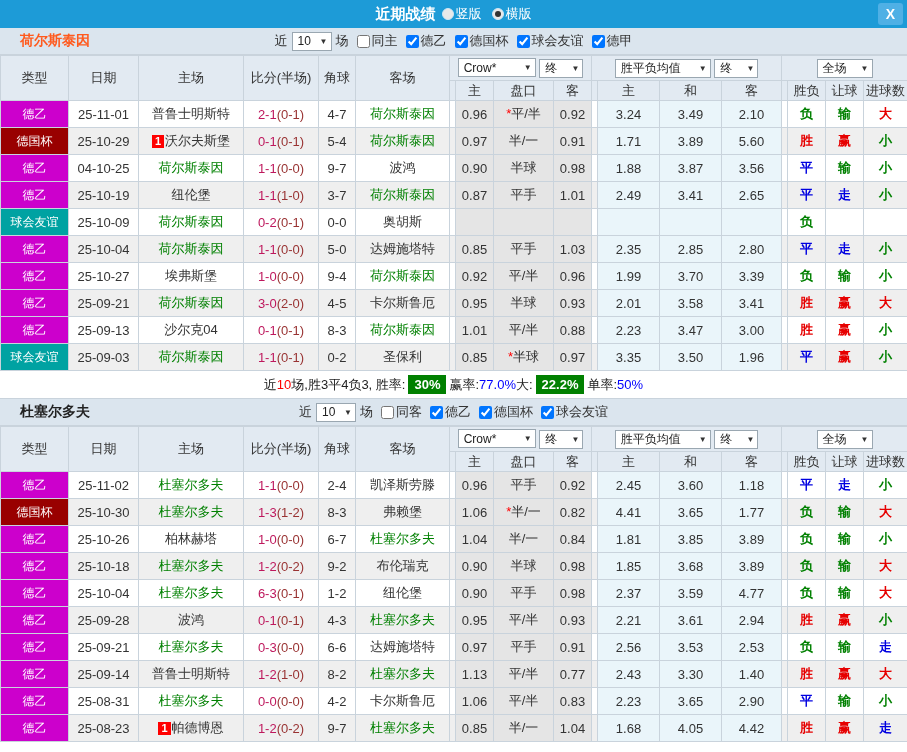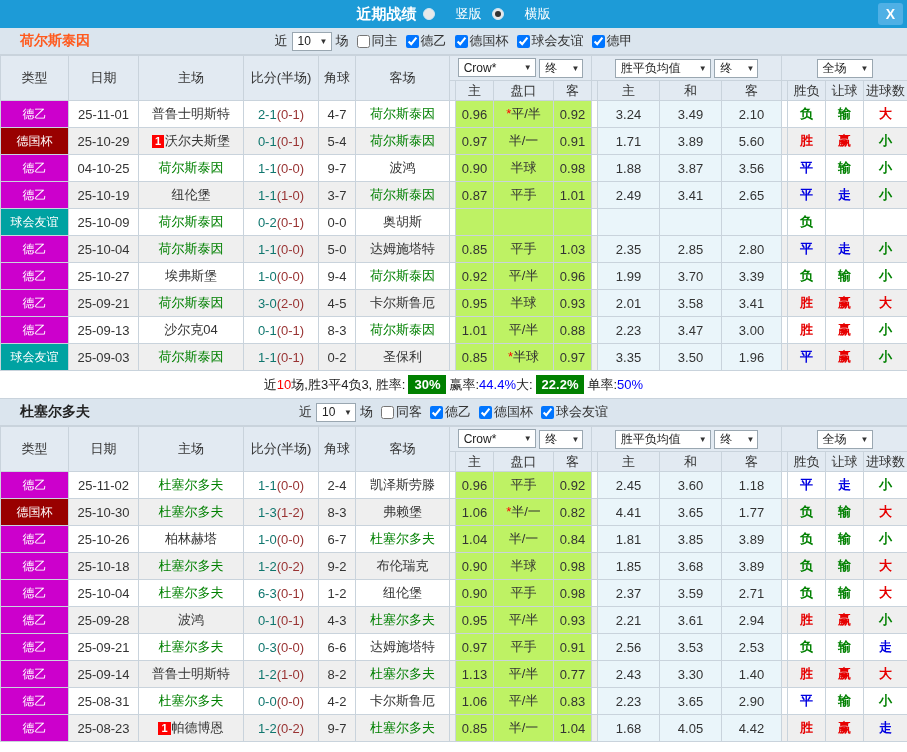--- a/index.html
+++ b/index.html
@@ -4,21 +4,21 @@
 <style>
   * { box-sizing: border-box; margin: 0; padding: 0; }
   html,body { width:907px; height:752px; overflow:hidden; background:#fff;
     font-family:"Liberation Sans","DejaVu Sans",sans-serif; }
 
   
   .titlebar { height:28px; background:#1d9bd7; position:relative;
     display:flex; align-items:center; justify-content:center; color:#fff; }
   .titlebar .title { font-size:15px; font-weight:bold; margin-right:6px; }
   .radio-group { display:flex; align-items:center; gap:10px; font-size:13px; }
-  .radio-opt { display:inline-flex; align-items:center; gap:21px; cursor:pointer; }
+  .radio-opt { display:inline-flex; align-items:center; gap:2px; cursor:pointer; }
   .rb { width:12px; height:12px; border-radius:50%; background:#e9e9e9;
     border:1px solid #cfe6f4; display:inline-flex; align-items:center; justify-content:center; }
   .rb.on::after { content:''; width:6px; height:6px; border-radius:50%; background:#333; }
   .close-btn { position:absolute; right:4px; top:3px; width:25px; height:22px;
     background:#4fb0e5; border-radius:3px; color:#fff; font-weight:bold; font-size:14px;
     display:flex; align-items:center; justify-content:center; cursor:pointer; }
 
   
   .sec-head { height:27px; background:#dbe5ee; border-bottom:1px solid #c9d3dc;
     position:relative; display:flex; align-items:center; justify-content:center; }
@@ -35,27 +35,27 @@
 
   
   table { border-collapse:collapse; table-layout:fixed; width:907px; }
   th, td { border:1px solid #c9d3dc; text-align:center; overflow:hidden;
     white-space:nowrap; font-weight:normal; }
   thead th { background:#e2eaf2; font-size:13px; color:#333; }
   thead tr.selrow th { height:25px; }
   thead tr.labrow th { height:20px; }
   tbody td { height:27px; font-size:13px; color:#333; background:#fff; }
   tr.stripe td.plain { background:#efefef; }
-  td.col-asian { background:#bef264; }
+  td.col-asian { background:#e5e5e5; }
   td.col-euro  { background:#eaf5fa; }
   td.league { color:#fff; font-size:12px; }
   .team-green { color:#008000; }
   .badge1 { display:inline-block; background:#ff0000; color:#fff; font-size:11px;
     line-height:13px; padding:0 3px; margin-right:1px; font-weight:bold; }
-  .ft { color:#0f766e; }
+  .ft { color:#be185d; }
   .ht { color:#993333; }
   .star { color:#ff0000; }
   td.res { font-weight:bold; }
   .c-r { color:#e60000; } .c-b { color:#0000e0; } .c-g { color:#008000; }
 
   
   .summary { height:28px; background:#fff; border-bottom:1px solid #c9d3dc;
     display:flex; align-items:center; justify-content:center; font-size:13px; color:#222; }
   .summary .red { color:#ff0000; }
   .summary .blue { color:#0000ff; }
@@ -377,21 +377,21 @@
             <td class="plain res c-g">小</td>
           </tr>
         </tbody>
       </table>
       <div class="summary">
         <span class="">近</span>
         <span class="red">10</span>
         <span class="">场,胜3平4负3, 胜率:</span>
         <span class="badge">30%</span>
         <span class=""> 赢率:</span>
-        <span class="blue">44.4%</span>
+        <span class="blue">77.0%</span>
         <span class=""> 大:</span>
         <span class="badge">22.2%</span>
         <span class=""> 单率:</span>
         <span class="blue">50%</span>
       </div>
       <div class="sec-head">
         <span class="sec-title" style="color: rgb(34, 34, 34);">杜塞尔多夫</span>
         <div class="sec-filter">
           <span>近</span>
           <span class="selbox" style="width: 40px;">
@@ -568,21 +568,21 @@
             <td class="plain"><span class="ft">6-3</span><span class="ht">(0-1)</span></td>
             <td class="plain">1-2</td>
             <td class="plain">纽伦堡</td>
             <td class="plain"></td>
             <td class="col-asian">0.90</td>
             <td class="col-asian">平手</td>
             <td class="col-asian">0.98</td>
             <td class="plain"></td>
             <td class="col-euro">2.37</td>
             <td class="col-euro">3.59</td>
-            <td class="col-euro">2.71</td>
+            <td class="col-euro">4.77</td>
             <td class="plain"></td>
             <td class="plain res c-g">负</td>
             <td class="plain res c-g">输</td>
             <td class="plain res c-r">大</td>
           </tr>
           <tr class="stripe">
             <td class="league" style="background: rgb(204, 0, 204);">德乙</td>
             <td class="plain">25-09-28</td>
             <td class="plain">波鸿</td>
             <td class="plain"><span class="ft">0-1</span><span class="ht">(0-1)</span></td>

